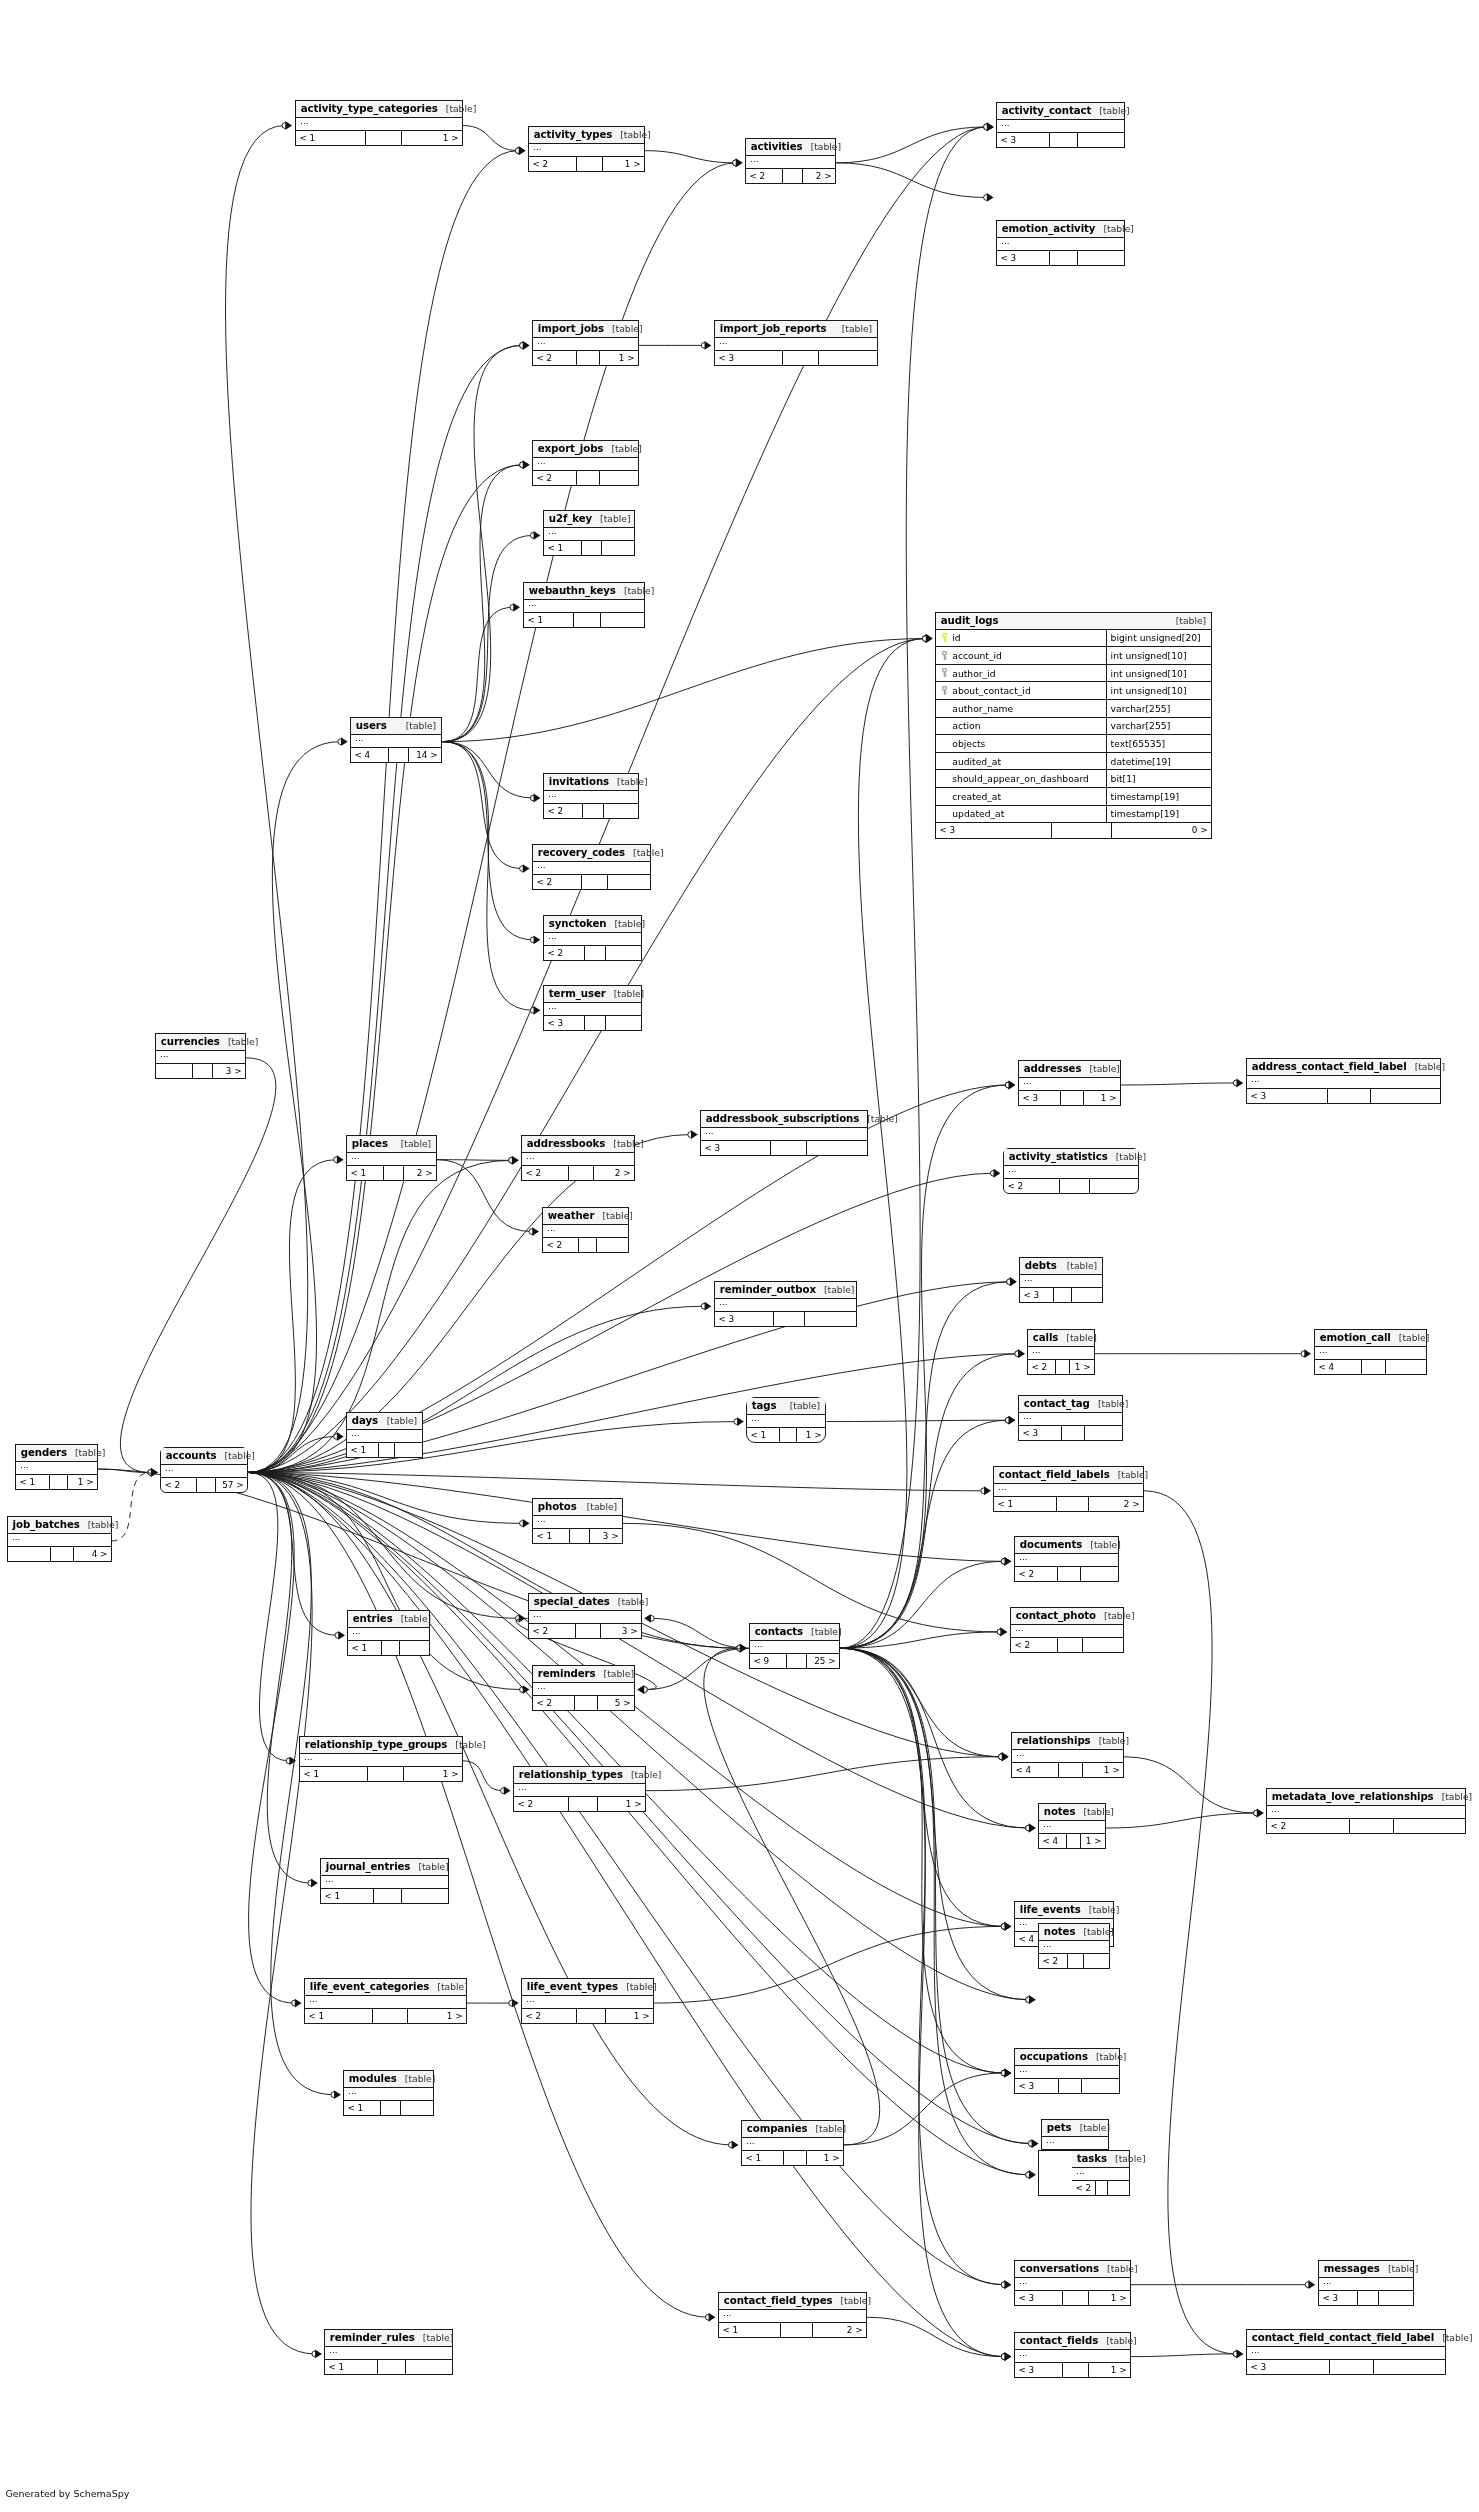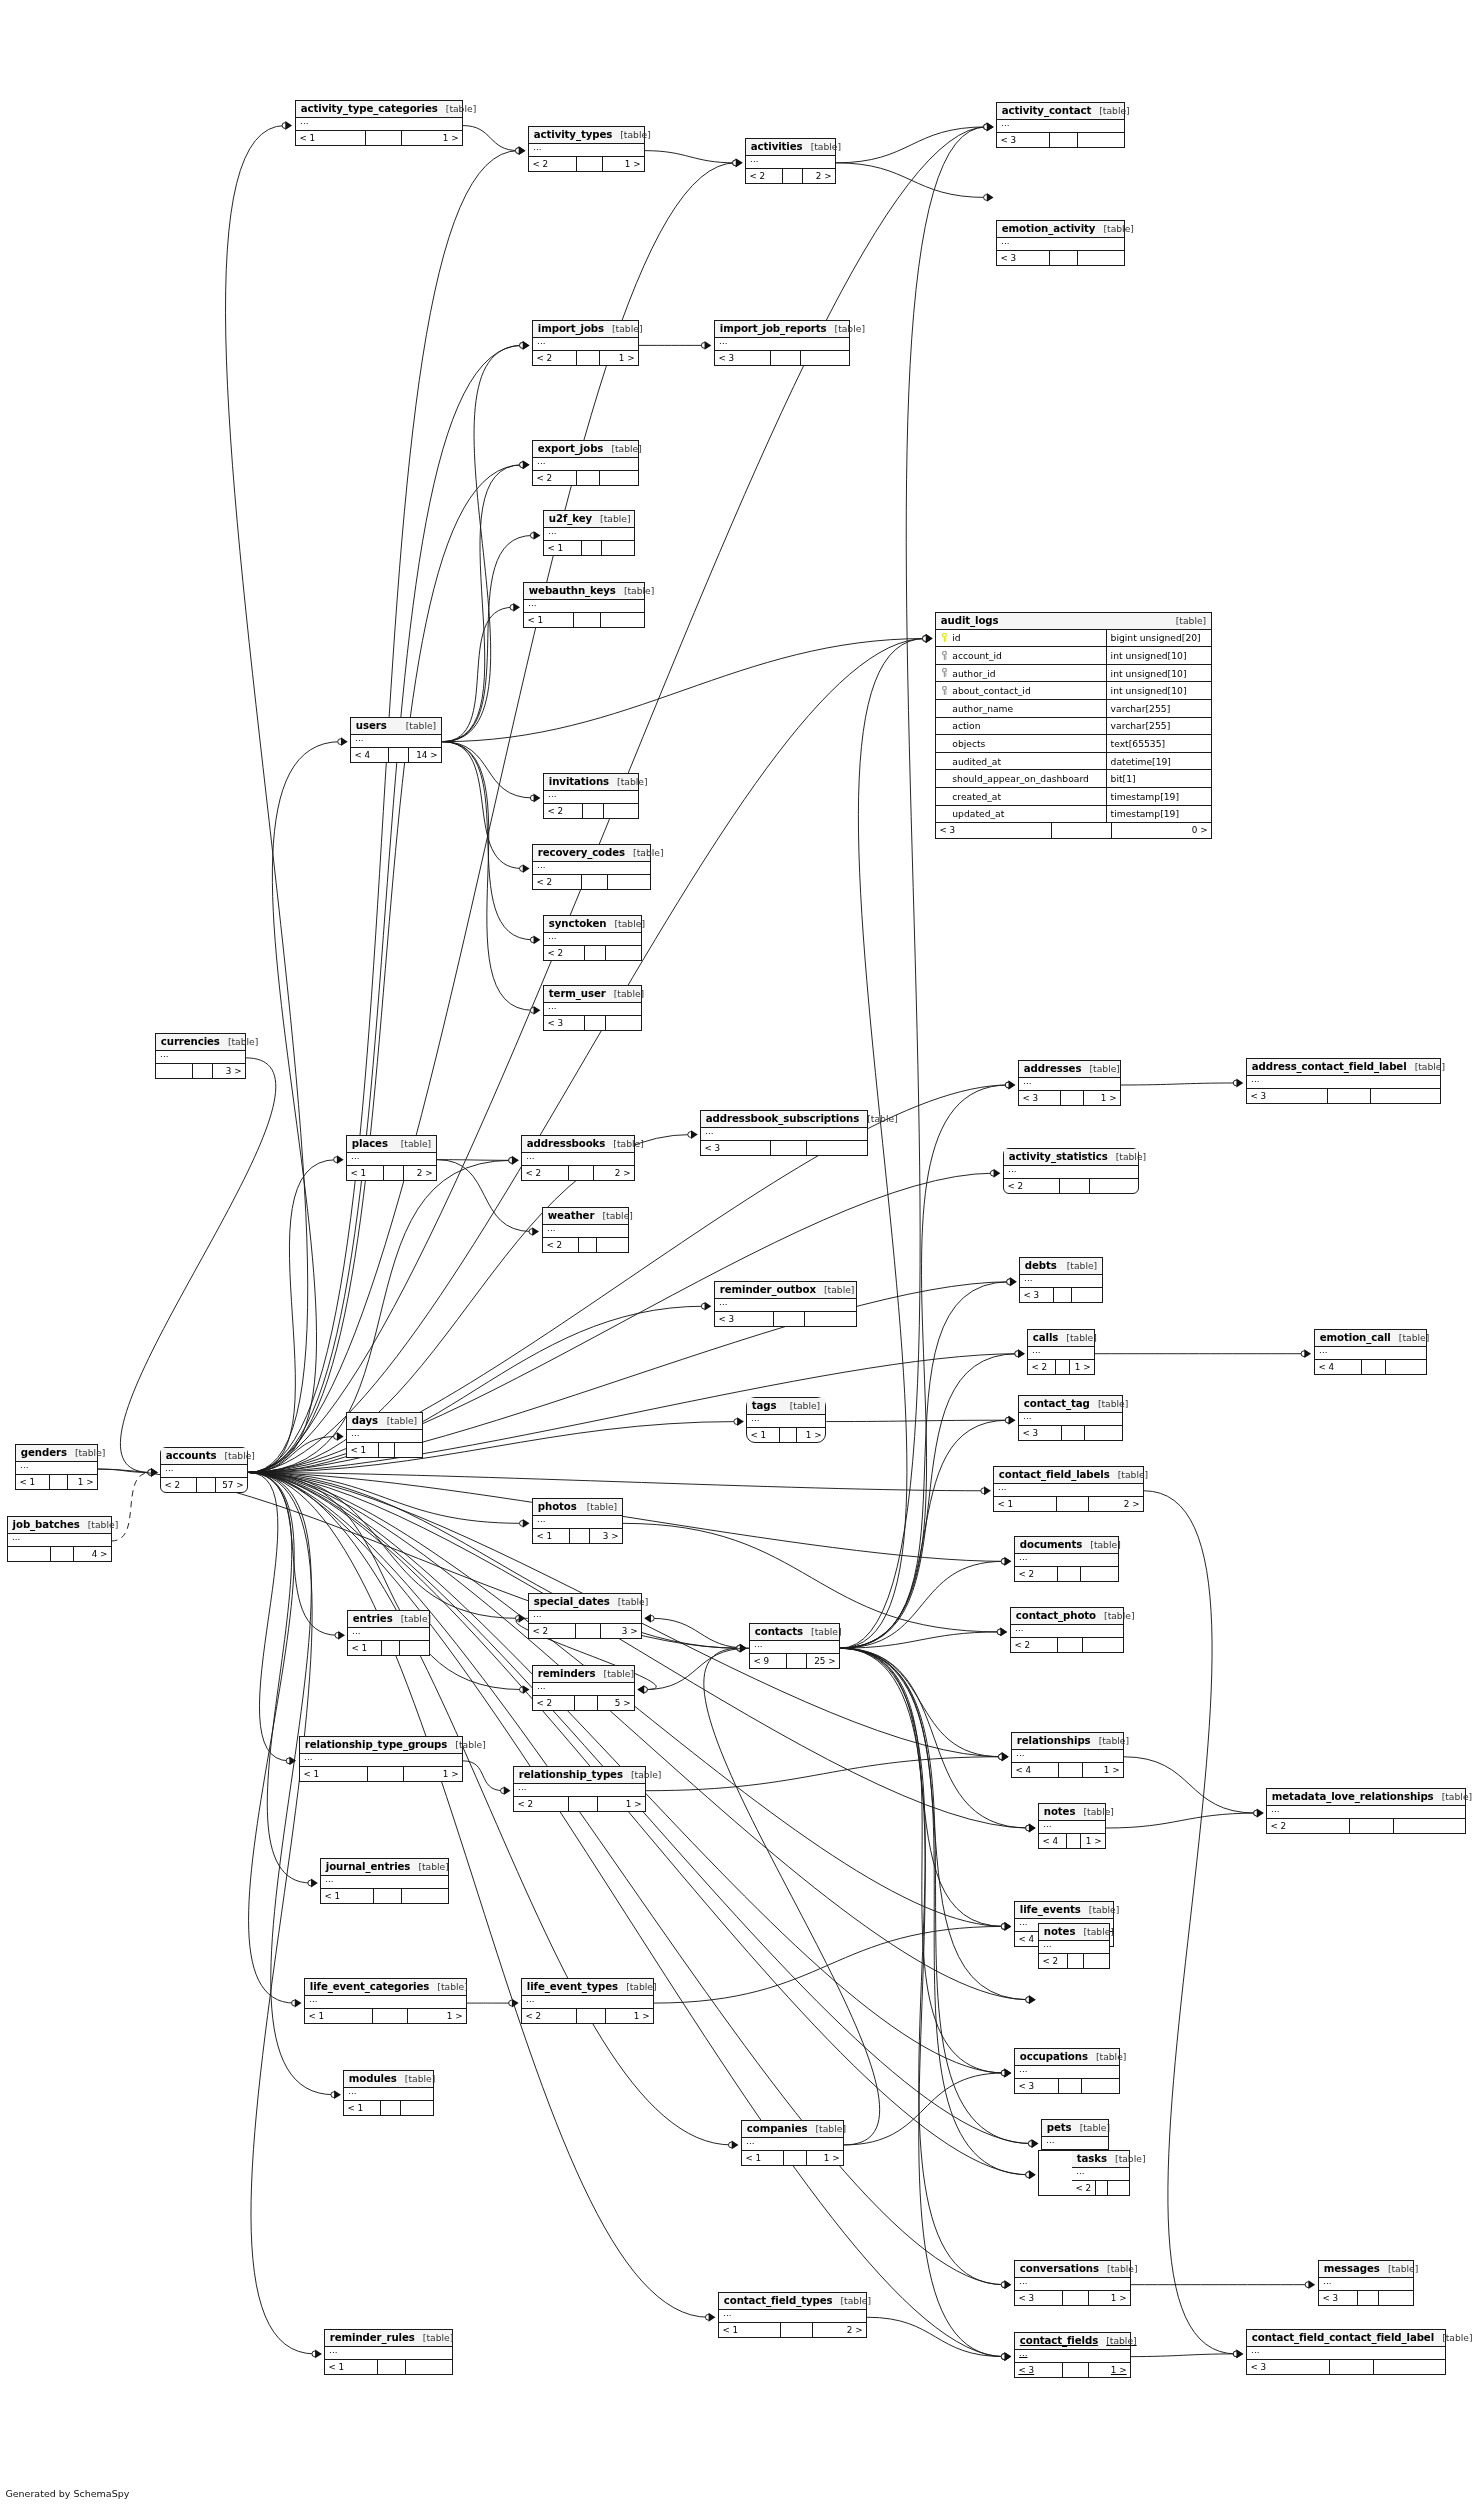--- a/index.html
+++ b/index.html
@@ -506,21 +506,21 @@
         </div>
         <div class="body">
           <div class="ellipsis">...</div>
         </div>
         <div class="foot">
           <span class="cell c-left">&lt; 2</span>
           <span class="cell c-mid"></span>
           <span class="cell c-right">1 &gt;</span>
         </div>
       </div>
-      <div class="tbl" style="left: 714px; top: 320px; width: 136px;">
+      <div class="tbl" style="left: 714px; top: 320px; width: 164px;">
         <div class="hdr">
           <span class="tname">import_job_reports</span>
           <span class="ttype">[table]</span>
         </div>
         <div class="body">
           <div class="ellipsis">...</div>
         </div>
         <div class="foot">
           <span class="cell c-left">&lt; 3</span>
           <span class="cell c-mid"></span>
@@ -1248,21 +1248,21 @@
         </div>
         <div class="body">
           <div class="ellipsis">...</div>
         </div>
         <div class="foot">
           <span class="cell c-left">&lt; 1</span>
           <span class="cell c-mid"></span>
           <span class="cell c-right">2 &gt;</span>
         </div>
       </div>
-      <div class="tbl" style="left: 1014px; top: 2332px; width: 117px; text-decoration: underline;">
+      <div class="tbl" style="left: 1014px; top: 2332px; width: 117px;">
         <div class="hdr">
           <span class="tname">contact_fields</span>
           <span class="ttype">[table]</span>
         </div>
         <div class="body">
           <div class="ellipsis">...</div>
         </div>
         <div class="foot">
           <span class="cell c-left">&lt; 3</span>
           <span class="cell c-mid"></span>

